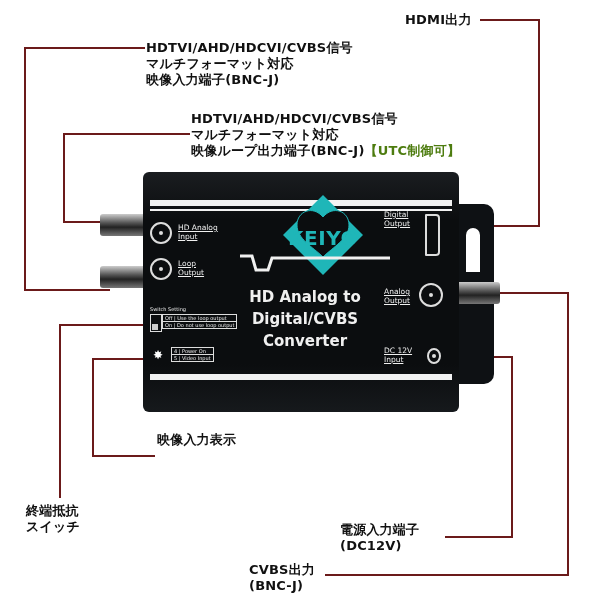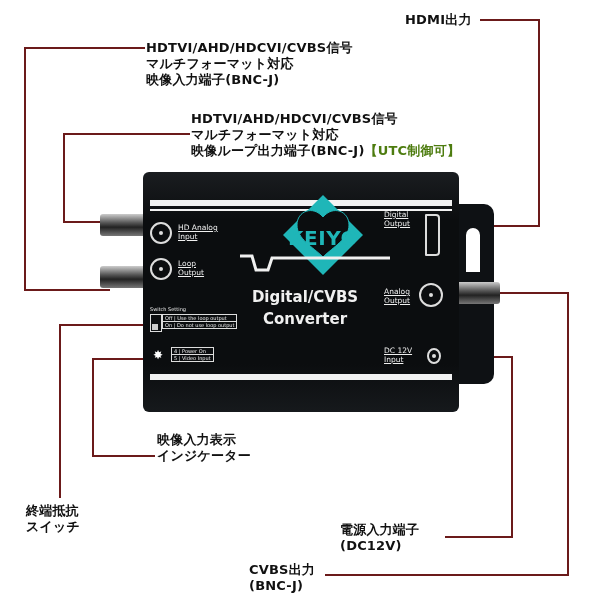--- a/index.html
+++ b/index.html
@@ -106,20 +106,21 @@
   <div><span>On</span> | <span>Do not use loop output</span></div>
 </div>
 
 <div class="led">✸</div>
 <div class="tbl dev-text tiny" style="left:171px;top:347px;">
   <div><span>4</span> | <span>Power On</span></div>
   <div><span>5</span> | <span>Video Input</span></div>
 </div>
 
 <div class="dev-text title-txt" style="left:230px;top:286px;width:150px;">
+  <div>HD Analog to</div>
   <div>Digital/CVBS</div>
   <div>Converter</div>
 </div>
 
 <div class="dev-text small" style="left:384px;top:210px;">
   <div>Digital</div>
     <div>Output</div>
 </div>
 <div class="hdmi"></div>
 <div class="dev-text small" style="left:384px;top:287px;">
@@ -144,21 +145,20 @@
   <span>マルチフォーマット対応</span>
   <span><span style="display:inline">映像ループ出力端子(BNC-J)</span><span class="blue" style="display:inline">【UTC制御可】</span></span>
 </div>
 
 <div class="label" style="left:405px;top:12px;">
   <span>HDMI出力</span>
 </div>
 
 <div class="label" style="left:157px;top:432px;">
   <span>映像入力表示</span>
-  <span>インジケーター</span>
 </div>
 
 <div class="label" style="left:26px;top:503px;">
   <span>終端抵抗</span>
   <span>スイッチ</span>
 </div>
 
 <div class="label" style="left:340px;top:522px;">
   <span>電源入力端子</span>
   <span>(DC12V)</span>

